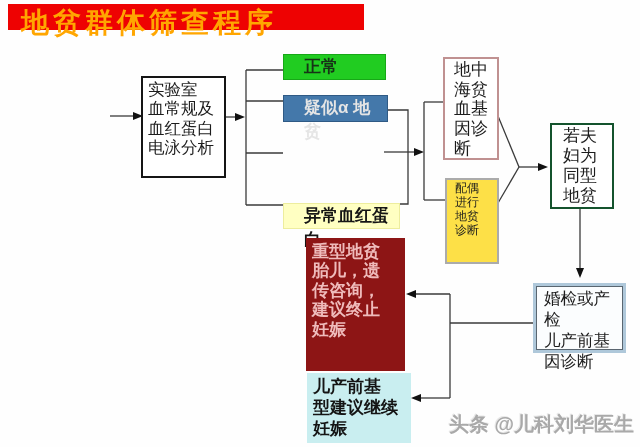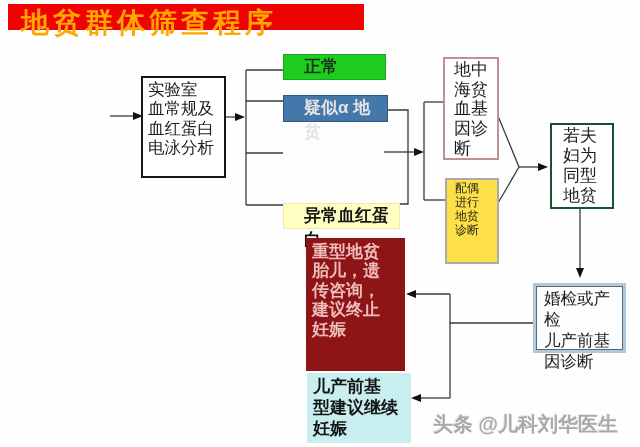--- a/index.html
+++ b/index.html
@@ -61,21 +61,21 @@
     background:#8D1515; color:#EFBBBB; font-size:17px; font-weight:bold;
     line-height:1.14; padding:4px 6px;
   }
   .continue {
     left:307px; top:373px; width:104px; height:70px;
     background:#C9EEF0; color:#141414; font-size:17px; font-weight:bold;
     line-height:1.24; padding:3px 6px;
   }
 
   .watermark {
-    right:22px; top:411px; width:220px; text-align:right;
+    right:6px; top:411px; width:220px; text-align:right;
     font-size:20px; font-weight:bold; color:#A9A9A9;
     text-shadow:1px 1px 0 #ffffff, -1px -1px 0 #e8e8e8;
   }
 
   svg.connectors { position:absolute; left:0; top:0; pointer-events:none; }
   svg.connectors line, svg.connectors polyline {
     stroke:#3a3a3a; stroke-width:1.3; fill:none;
   }
   svg.connectors polygon { fill:#111; stroke:none; }
 </style>

